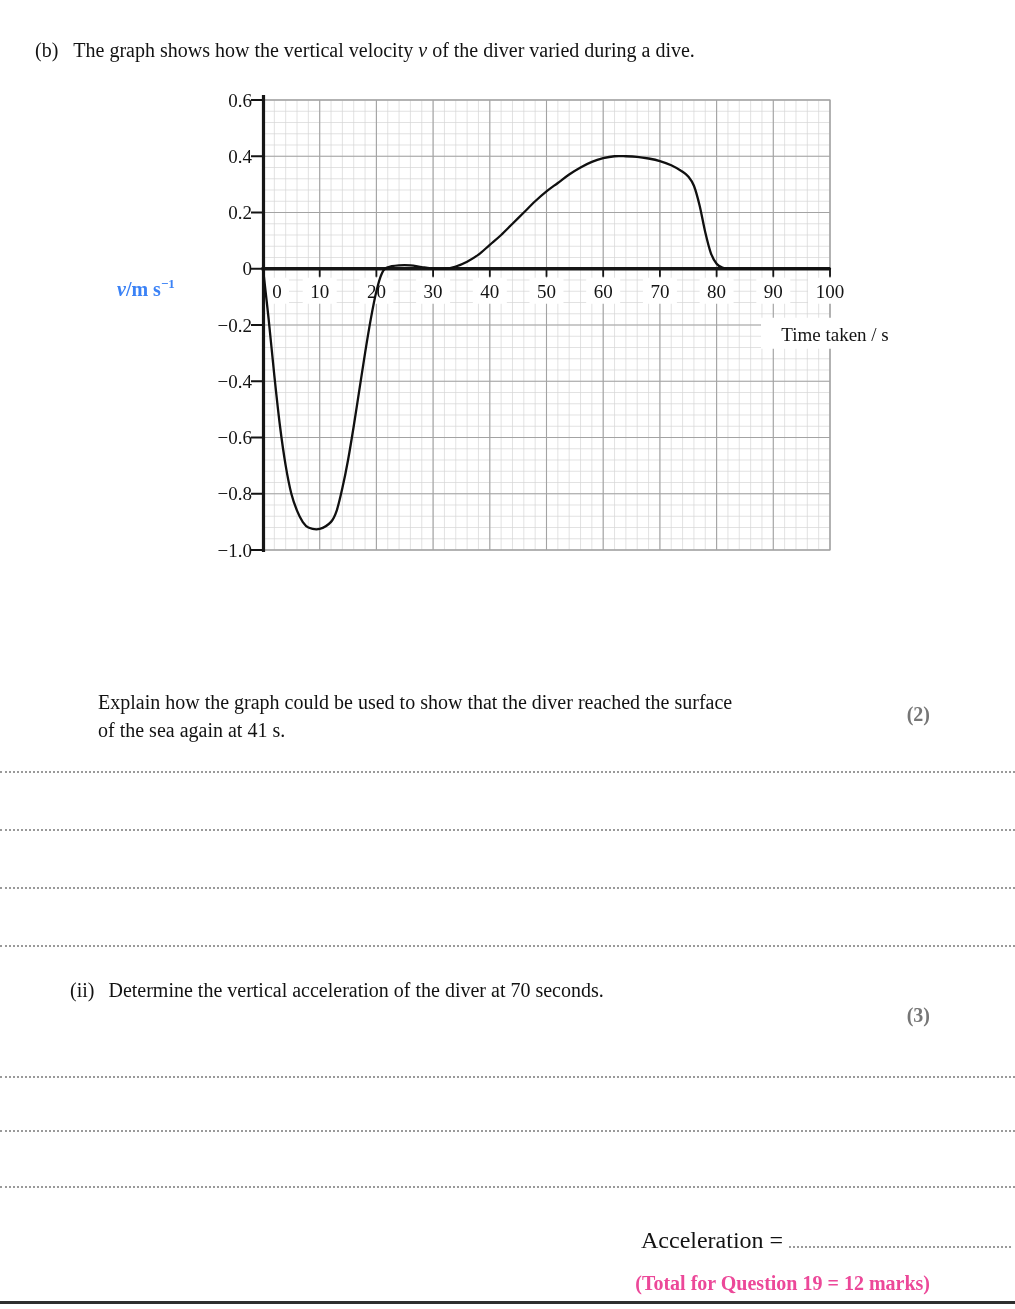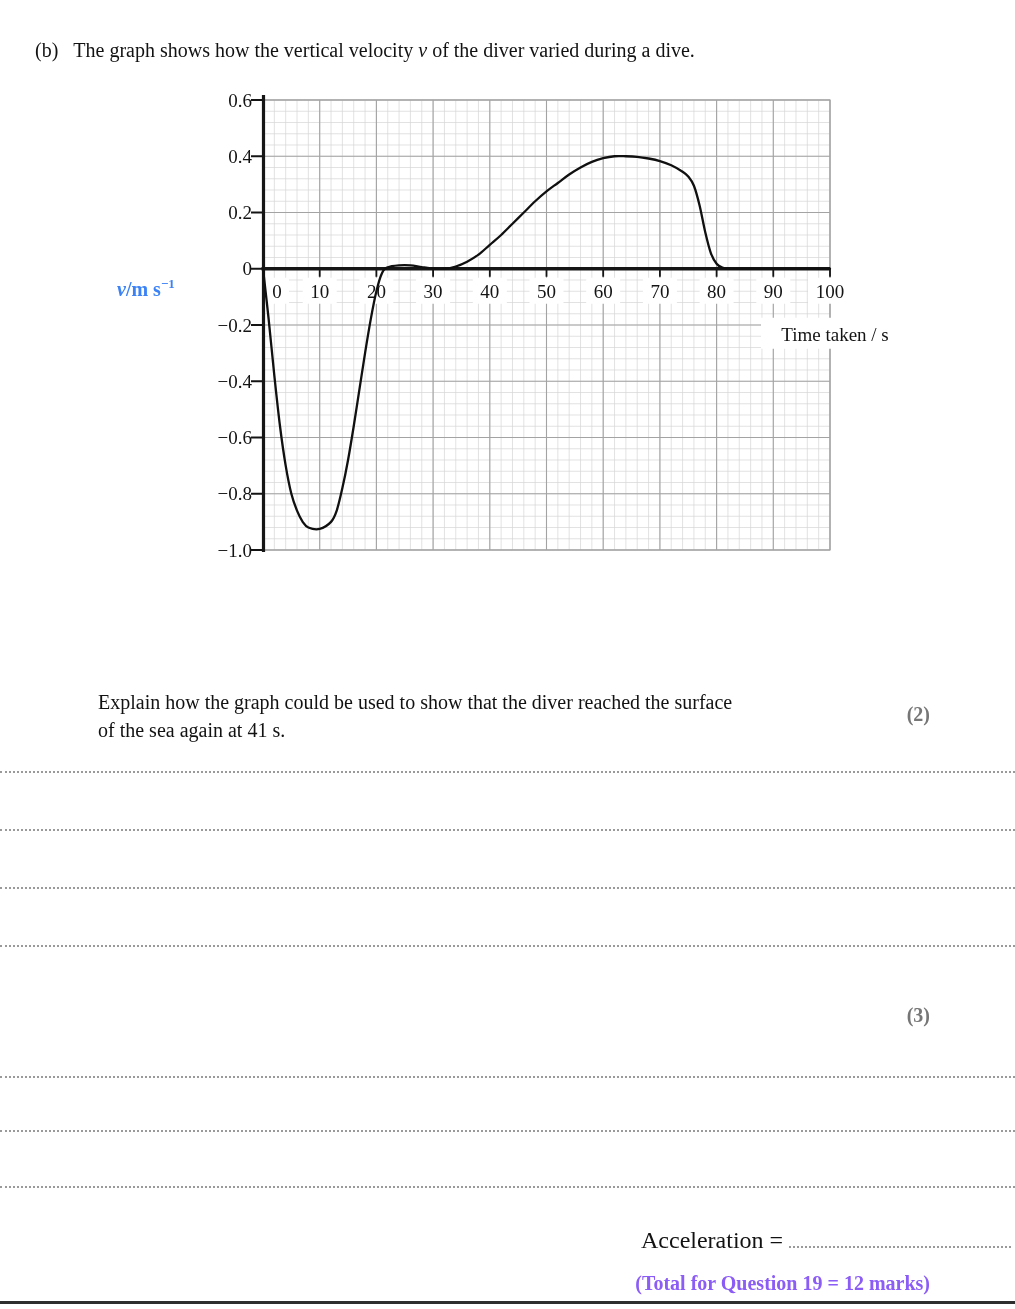--- a/index.html
+++ b/index.html
@@ -12,21 +12,21 @@
   .qtext{font-size:20px;line-height:28px;}
   .qlabel{display:inline-block;}
   #graph-svg{position:absolute;left:0;top:0;}
   #graph-svg text{font-family:"Liberation Serif","DejaVu Serif",serif;font-size:19px;fill:#141414;}
   .ylabel{position:absolute;left:117px;top:276px;font-size:20px;color:#3b82f6;font-weight:bold;}
   .ylabel sup{font-size:13px;}
   .mark{position:absolute;right:85px;font-weight:bold;color:#767676;font-size:20px;}
   .dots{position:absolute;left:0;right:0;height:0;border-top:2px dotted #9a9a9a;}
   .ans-row{position:absolute;left:641px;top:1227px;font-size:24px;}
   .ans-dots{display:inline-block;width:222px;height:18px;border-bottom:2px dotted #9a9a9a;margin-left:6px;}
-  .total{position:absolute;right:85px;top:1272px;font-size:20px;font-weight:bold;color:#8b5cf6;}
+  .total{position:absolute;right:85px;top:1272px;font-size:20px;font-weight:bold;color:#ec4899;}
   .bottom-rule{position:absolute;left:0;right:0;top:1301px;border-top:3px solid #2e2e2e;}
 </style>
 </head>
 <body>
 
 <div class="page">
 
   <div class="abs qtext" style="left:35px;top:36px;">
     <span class="qlabel">(b)</span><span style="margin-left:15px;"><span>The graph shows how the vertical velocity </span><i>v</i><span> of the diver varied during a dive.</span></span>
   </div>
@@ -222,20 +222,23 @@
     <span>Explain how the graph could be used to show that the diver reached the surface</span><br>
     <span>of the sea again at 41 s.</span>
   </div>
   <div class="mark" style="top:703px;">(2)</div>
 
   <div class="dots" style="top:771px;"></div>
   <div class="dots" style="top:829px;"></div>
   <div class="dots" style="top:887px;"></div>
   <div class="dots" style="top:945px;"></div>
 
+  <div class="abs qtext" style="left:70px;top:976px;">
+    <span class="qlabel">(ii)</span><span style="margin-left:14px;">Determine the vertical acceleration of the diver at 70 seconds.</span>
+  </div>
   <div class="mark" style="top:1004px;">(3)</div>
 
   <div class="dots" style="top:1076px;"></div>
   <div class="dots" style="top:1130px;"></div>
   <div class="dots" style="top:1186px;"></div>
 
   <div class="ans-row">
     <span>Acceleration =</span><span class="ans-dots"></span>
   </div>
 

